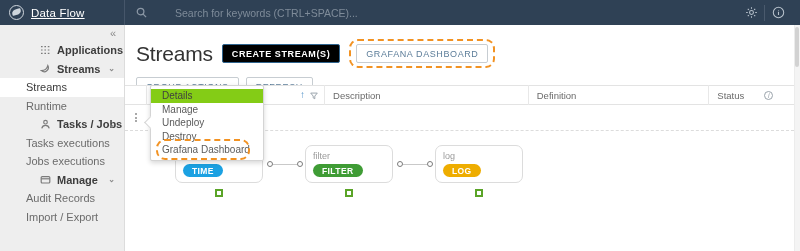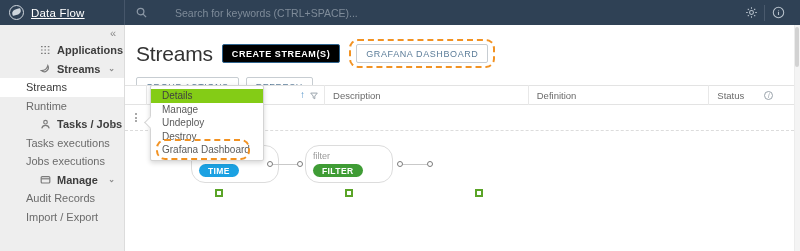--- a/index.html
+++ b/index.html
@@ -175,21 +175,21 @@
   .menu-annot-wrap { position: relative; }
   .menu-annot {
     position: absolute; left: 5px; top: -4px; width: 94px; height: 21px;
     border: 2.5px dashed #f29222; border-radius: 9px; pointer-events: none;
   }
 
   
   .flow { position: absolute; left: 50px; top: 112px; width: 400px; height: 60px; }
   .node {
     position: absolute; width: 88px; height: 38px; background: #fff;
-    border: 1px solid #dcdcdc; border-radius: 14px; padding: 5px 0 0 7px;
+    border: 1px solid #dcdcdc; border-radius: 7px; padding: 5px 0 0 7px;
   }
   .node-label { font-size: 9px; color: #9a9a9a; line-height: 10px; }
   .node-badge {
     display: inline-flex; align-items: center; justify-content: center;
     margin-top: 3px; border-radius: 9px; height: 13px; padding: 0 9px;
     font-size: 8.5px; color: #fff; font-weight: bold; letter-spacing: .4px;
   }
   .b-time { background: #1ba1e2; }
   .b-filter { background: #3f9c35; }
   .b-log { background: #eead00; }
@@ -343,36 +343,40 @@
               <i></i>
               <i></i>
             </span>
         </div>
         <div class="td td-name"></div>
         <div class="td td-desc"></div>
       </div>
     </div>
 
     <div class="flow">
-      <div class="node" style="left:16px;top:8px">
+      <div class="node" style="left:0;top:8px">
         <div class="node-label">time</div>
         <span class="node-badge b-time">TIME</span>
       </div>
       <span class="port" style="left:92px;top:24px"></span>
       <span class="link" style="left:98px;top:26.5px;width:24px"></span>
       <span class="port" style="left:122px;top:24px"></span>
 
       <div class="node" style="left:130px;top:8px">
         <div class="node-label">filter</div>
         <span class="node-badge b-filter">FILTER</span>
       </div>
       <span class="port" style="left:222px;top:24px"></span>
       <span class="link" style="left:228px;top:26.5px;width:24px"></span>
       <span class="port" style="left:252px;top:24px"></span>
 
+      <div class="node" style="left:260px;top:8px">
+        <div class="node-label">log</div>
+        <span class="node-badge b-log">LOG</span>
+      </div>
 
       <span class="statbox" style="left:40px;top:52px"></span>
       <span class="statbox" style="left:170px;top:52px"></span>
       <span class="statbox" style="left:300px;top:52px"></span>
     </div>
 
     <div class="popover">
       <div class="menu-item hover">Details</div>
       <div class="menu-item">Manage</div>
       <div class="menu-item">Undeploy</div>

